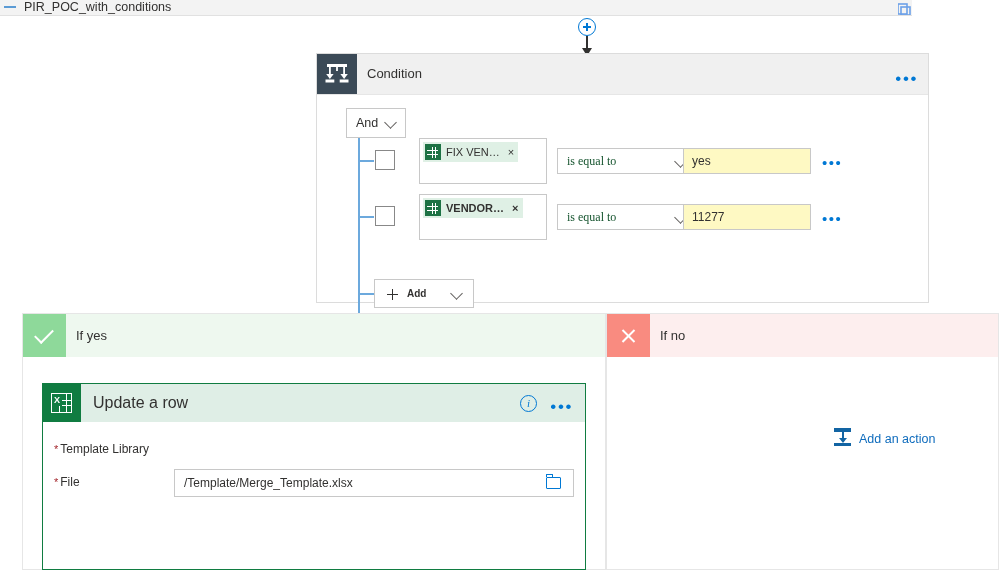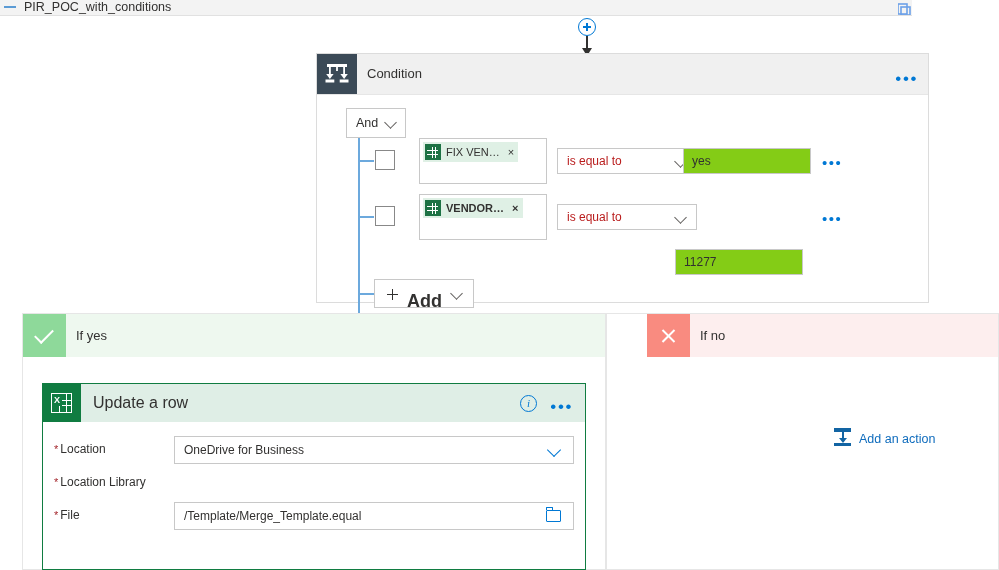--- a/index.html
+++ b/index.html
@@ -113,51 +113,51 @@
       linear-gradient(#fff,#fff) 8px 0 / 1px 11px no-repeat;
   }
   .chip-text{ font-size:11px; color:#323130; white-space:nowrap; }
   .chip-x{
     font-size:11px; color:#323130; margin-left:8px; cursor:pointer; line-height:1;
   }
   .op-select{
     position:absolute; width:140px; height:26px; border:1px solid #c8c8c8;
     background:#fff; box-sizing:border-box;
   }
-  .op-text{ position:absolute; left:9px; top:0; line-height:24px; font-size:12px; color:#b91c1c; }
+  .op-text{ position:absolute; left:9px; top:0; line-height:24px; font-size:12px; color:#14532d;font-family:Liberation Serif, serif; }
   .op-chev{ right:11px; top:8px; }
   .val-input{
     position:absolute; width:128px; height:26px; border:1px solid #c8c8c8;
-    background:#84cc16; box-sizing:border-box;
+    background:#fef9c3; box-sizing:border-box;
   }
   .val-text{ position:absolute; left:8px; top:0; line-height:24px; font-size:12px; color:#323130; }
   .row-ellipsis{ font-size:15px; letter-spacing:1.5px; }
 
   .add-btn{
     position:absolute; left:57px; top:184px; width:100px; height:29px;
     border:1px solid #c8c8c8; background:#fff; box-sizing:border-box;
   }
   .add-plus{
     position:absolute; left:12px; top:13.5px; width:11px; height:1.5px; background:#323130;
   }
   .add-plus:after{
     content:""; position:absolute; left:4.75px; top:-4.75px; width:1.5px; height:11px; background:#323130;
   }
-  .add-label{ position:absolute; left:32px; top:8px; line-height:27px; font-size:18px; color:#323130; font-weight:bold;}
+  .add-label{ position:absolute; left:32px; top:0; line-height:27px; font-size:10px; color:#323130; font-weight:bold;}
   .add-chev{ right:12px; top:9px; }
 
   
   .branch{
     position:absolute; top:313px; background:#fff; border:1px solid #e6e6e6; box-sizing:border-box;
   }
   .branch-yes{ left:22px; width:584px; height:257px; }
   .branch-no{ left:606px; width:393px; height:257px; }
   .branch-head{ position:relative; height:43px; }
   .branch-head-yes{ background:#eef8ef; }
-  .branch-head-no{ background:#fdeeee;margin-left:40px; }
+  .branch-head-no{ background:#fdeeee; }
   .branch-icon{ position:absolute; left:0; top:0; width:43px; height:43px; }
   .branch-icon-yes{ background:#8ed99a; }
   .branch-icon-no{ background:#f98b80; }
   .check-glyph{
     position:absolute; left:12px; top:15px; width:16px; height:8px;
     border-left:2px solid #fff; border-bottom:2px solid #fff;
     transform:rotate(-45deg);
   }
   .x-glyph{ position:absolute; left:13px; top:13px; width:17px; height:17px; }
   .x-glyph:before, .x-glyph:after{
@@ -314,21 +314,21 @@
           <div class="token-chip">
             <span class="chip-icon"></span>
             <span class="chip-text">VENDOR…</span>
             <span class="chip-x">×</span>
           </div>
         </div>
         <div class="op-select" style="left:240px; top:109px;">
           <span class="op-text">is equal to</span>
           <span class="chev op-chev"></span>
         </div>
-        <div class="val-input" style="left:358px; top:109px;margin-top:45px;">
+        <div class="val-input" style="left:366px; top:109px;">
           <span class="val-text">11277</span>
         </div>
         <div class="ellipsis row-ellipsis" style="left:505px; top:116px;">•••</div>
       </div>
 
       <div class="add-btn">
         <span class="add-plus"></span>
         <span class="add-label">Add</span>
         <span class="chev add-chev"></span>
       </div>
@@ -368,42 +368,33 @@
       <div class="upd-iconbox">
         <span class="xl-glyph"></span>
         <span class="xl-letter">X</span>
       </div>
       <div class="upd-title">Update a row</div>
       <div class="info-circle">i</div>
       <div class="ellipsis upd-ellipsis">•••</div>
     </div>
 
     <div class="upd-body">
+
       <div class="field-row">
         <div class="field-label">
-          <span class="req-star">*</span><span>Location</span>
-        </div>
-        <div class="field-ctrl">
-          <span class="field-val">OneDrive for Business</span>
-          <span class="field-chev"></span>
-        </div>
-      </div>
-
-      <div class="field-row">
-        <div class="field-label">
-          <span class="req-star">*</span><span>Location Library</span>
+          <span class="req-star">*</span><span>Template Library</span>
         </div>
       </div>
 
       <div class="field-row">
         <div class="field-label">
           <span class="req-star">*</span><span>File</span>
         </div>
         <div class="field-ctrl">
-          <span class="field-val">/Template/Merge_Template.equal</span>
+          <span class="field-val">/Template/Merge_Template.xlsx</span>
           <span class="folder-icon"></span>
         </div>
       </div>
 
     </div>
   </div>
 
 </div>
 
 </body></html>

